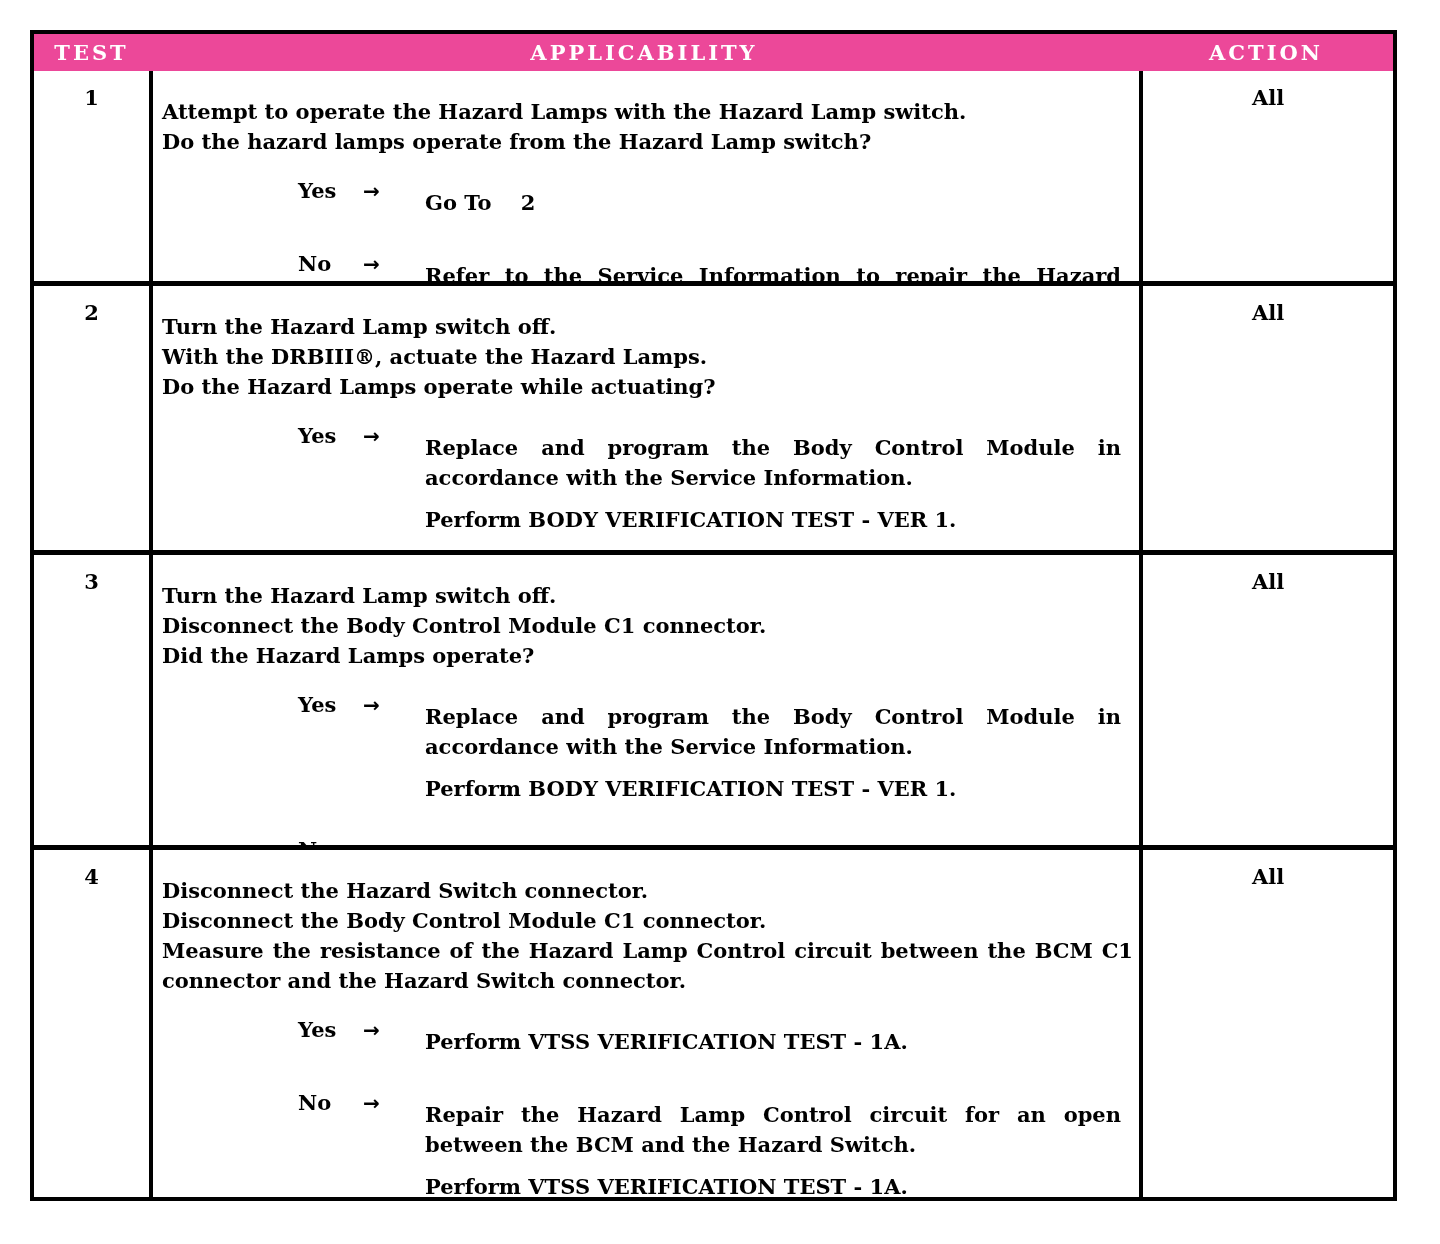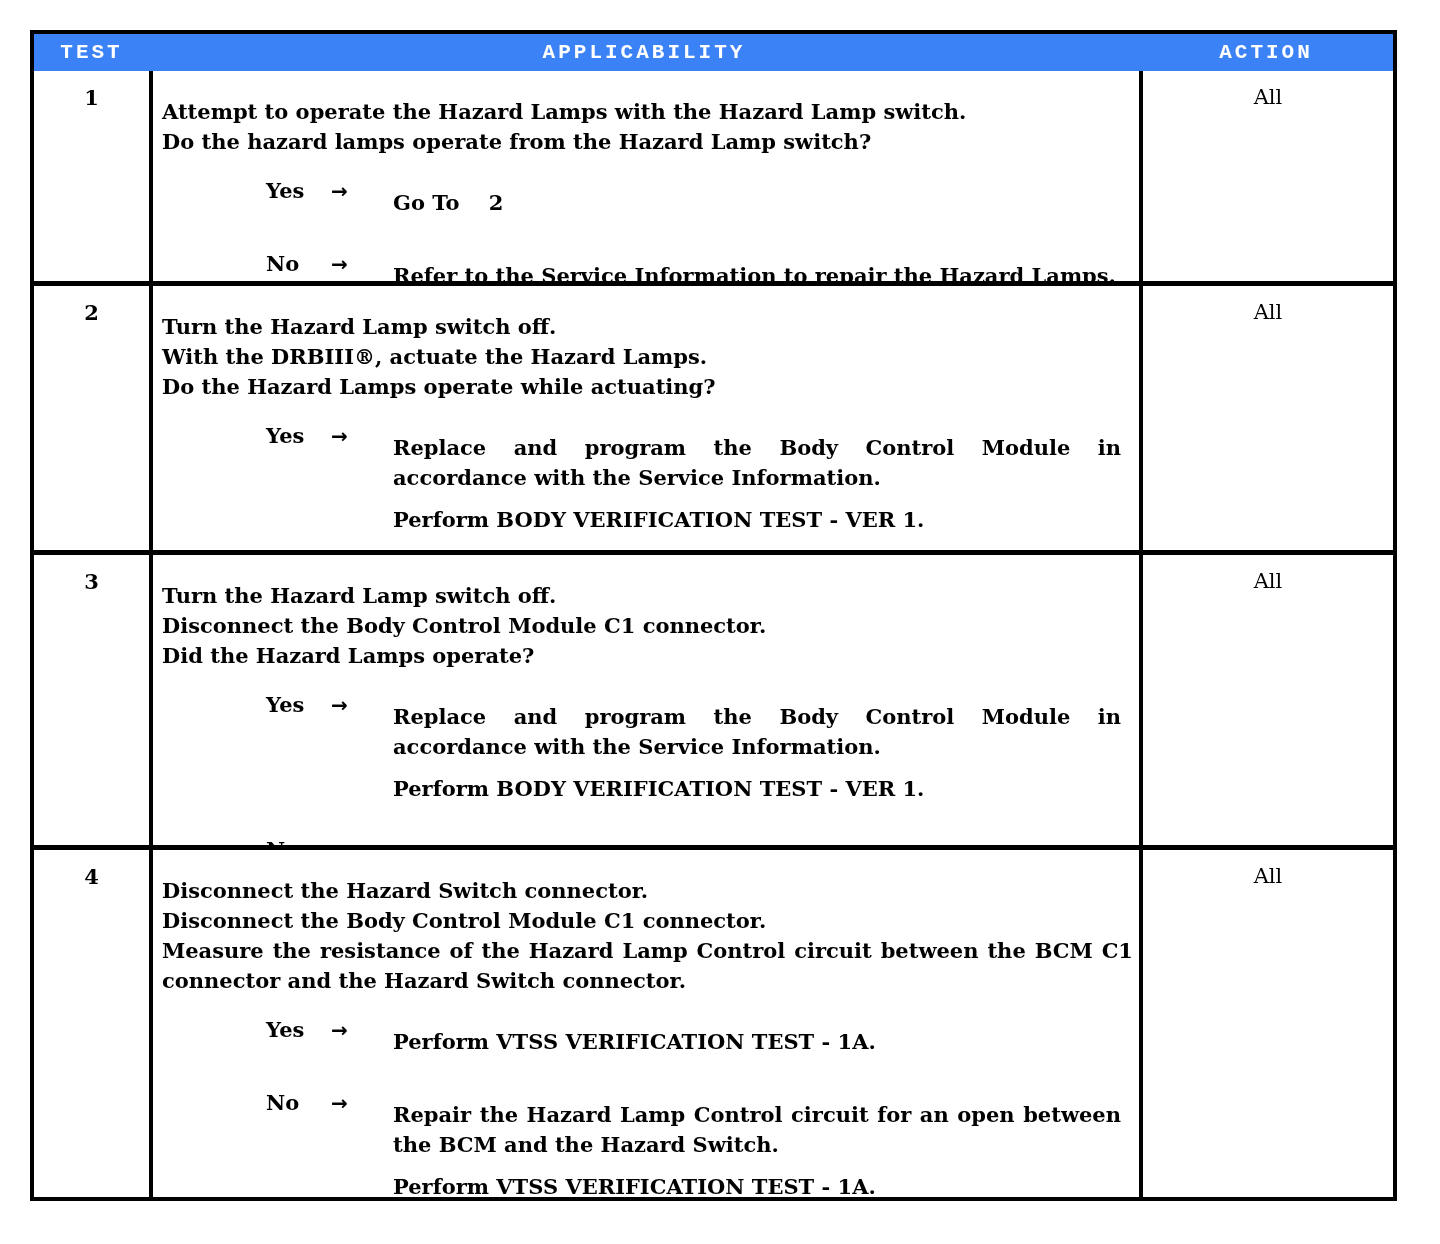--- a/index.html
+++ b/index.html
@@ -25,24 +25,23 @@
     box-sizing: border-box;
     border: 4px solid #000000;
     background: #ffffff;
   }
   .grid-row {
     display: grid;
     grid-template-columns: 115px 990px 1fr;
     box-sizing: border-box;
   }
   .header-row {
-    background: #3b82f6;
+    background: #ec4899;
     color: #ffffff;
     height: 37px;
-    font-family: Liberation Mono, monospace;
   }
   .header-cell {
     font-weight: 700;
     font-size: 21px;
     letter-spacing: 3px;
     line-height: 37px;
     text-align: center;
     overflow: hidden;
   }
   .body-row {
@@ -61,40 +60,41 @@
   }
   .test-cell {
     text-align: center;
     padding-top: 14px;
     font-weight: 700;
     font-size: 21px;
   }
   .app-cell {
     text-align: center;
     padding-top: 14px;
-    font-weight: 400;
+    font-weight: 700;
     font-size: 21px;
   }
   .action-cell {
     padding: 26px 6px 0 9px;
     font-weight: 700;
     font-size: 21px;
     line-height: 30px;
   }
   .stmt {
     margin: 0;
     text-align: justify;
   }
   .branch {
     display: flex;
     margin: 19px 0 0 104px;
   }
   .blabel {
     width: 65px;
     flex: 0 0 65px;
+    margin-left: 32px;
   }
   .barrow {
     width: 50px;
     flex: 0 0 50px;
     font-family: "DejaVu Sans", sans-serif;
     font-weight: 700;
     font-size: 20px;
   }
   .btext {
     flex: 1 1 auto;

